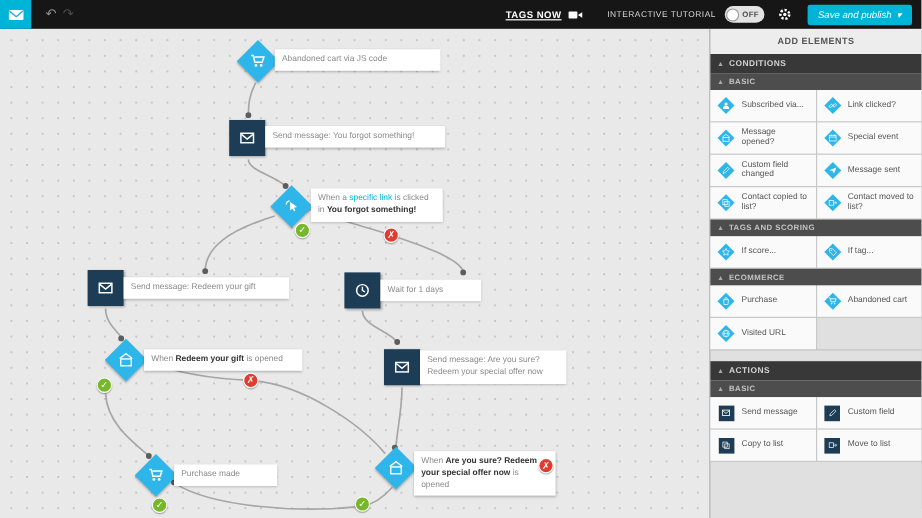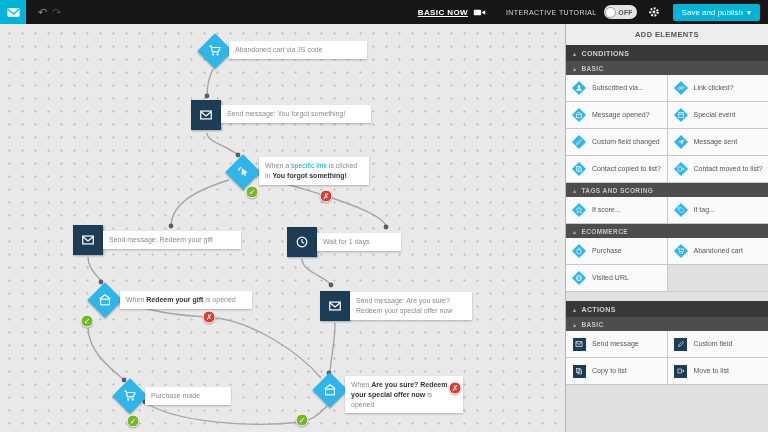--- a/index.html
+++ b/index.html
@@ -13,21 +13,21 @@
   .undo { color: #8f8f8f; }
   .redo { color: #4c4c4c; margin-left: 5px; }
   .tb-spacer { flex: 1; }
   .watch { color: #ffffff; font-size: 8px; font-weight: bold; letter-spacing: .4px; text-decoration: underline; cursor: pointer; }
   .cam { width: 13px; height: 13px; margin-left: 5px; }
   .tutlabel { color: #d6d6d6; font-size: 7px; letter-spacing: .4px; margin-left: 20px; }
   .toggle { margin-left: 7px; width: 33px; height: 14px; border-radius: 8px; background: #e3e3e3; display: flex; align-items: center; padding: 1px; cursor: pointer; }
   .knob { width: 11px; height: 11px; border-radius: 50%; background: #ffffff; border: 1px solid #9e9e9e; }
   .toggle-text { font-size: 6.5px; font-weight: bold; color: #4d4d4d; margin-left: 3px; letter-spacing: .3px; }
   .gear { width: 14px; height: 14px; margin-left: 10px; cursor: pointer; }
-  .savebtn { margin: 0 8px 0 12px; background: var(--accent,#00b4d8); border: none; color: #fff; font-size: 8px; font-family: "Liberation Sans", sans-serif; padding: 4px 9px; border-radius: 2px; cursor: pointer; display: flex; align-items: center; gap: 4px; }
+  .savebtn { margin: 0 8px 0 12px; background: var(--accent,#00b4d8); border: none; color: #fff; font-size: 8px; font-family: "Liberation Sans", sans-serif; padding: 4px 9px; border-radius: 2px; cursor: pointer; display: flex; align-items: center; gap: 4px; font-style: italic; }
 
   
   .main { display: flex; height: 408px; }
   .canvas { position: relative; flex: 1; overflow: hidden; background-color: #e9e9e9;
             background-image: radial-gradient(#c7c7c7 1px, rgba(0,0,0,0) 1.2px);
             background-size: 13px 13px; background-position: 3px 3px; }
   #wires { position: absolute; left: 0; top: 0; width: 565px; height: 408px; }
 
   
   .node { position: absolute; width: 0; height: 0; }
@@ -36,21 +36,21 @@
   .node.square .shape { width: 30px; height: 30px; background: var(--navy,#1d3d57); }
   .node .nicon { position: absolute; width: 14px; height: 14px; transform: translate(-50%,-50%); }
   .nlabel { position: absolute; background: #ffffff; padding: 4px 6px; font-size: 7px; color: #8a8a8a; line-height: 1.4; box-shadow: 0 1px 2px rgba(0,0,0,.25); }
   .nlabel .b { color: #333333; font-weight: bold; }
   .nlabel .lnk { color: var(--accent,#00b4d8); }
   .badge { position: absolute; width: 13px; height: 13px; border-radius: 50%; transform: translate(-50%,-50%); border: 1.5px solid #ffffff; color: #ffffff; font-size: 8px; line-height: 11px; text-align: center; box-shadow: 0 1px 1px rgba(0,0,0,.3); cursor: pointer; }
   .badge.check { background: var(--green,#76b82a); }
   .badge.x { background: var(--red,#e03c31); }
 
   
-  .sidebar { width: 203px; flex: none; background: #a3a3a3; border-left: 1px solid #b5b5b5; display: flex; flex-direction: column; }
+  .sidebar { width: 177px; flex: none; background: #a3a3a3; border-left: 1px solid #b5b5b5; display: flex; flex-direction: column; }
   .tabs { display: flex; height: 21px; flex: none; }
   .tab { flex: 1; display: flex; align-items: center; justify-content: center; font-size: 7.5px; font-weight: bold; letter-spacing: .4px; cursor: pointer; }
   .tab.active { background: #ededed; color: #555555; }
   .tab.inactive { background: #b4b4b4; color: #e2e2e2; }
   .panel { flex: 1; background: #e0e0e0; }
   .shdr { display: flex; align-items: center; gap: 5px; padding: 0 7px; font-weight: bold; letter-spacing: .4px; cursor: pointer; }
   .shdr.main { height: 16px; background: #383838; color: #d2d2d2; font-size: 7px; }
   .shdr.sub { height: 14px; background: #4d4d4d; color: #c4c4c4; font-size: 6.5px; }
   .shdr .caret { font-size: 6px; color: #a9a9a9; }
   .grid { display: grid; grid-template-columns: 1fr 1fr; gap: 1px; background: #c8c8c8; border-bottom: 1px solid #c8c8c8; }
@@ -68,21 +68,21 @@
 <div class="topbar">
   <div class="logo">
     <svg viewBox="0 0 16 16">
         <rect x="1.5" y="3.5" width="13" height="9" rx="1" fill="#fff"></rect>
         <path d="M2 4.5 8 9.5 14 4.5" stroke="#00b4d8" fill="none" stroke-width="1.2"></path>
       </svg>
   </div>
   <span class="histbtn undo">↶</span>
   <span class="histbtn redo">↷</span>
   <div class="tb-spacer"></div>
-  <span class="watch">BASIC NOW</span>
+  <span class="watch">TAGS NOW</span>
   <svg class="cam" viewBox="0 0 16 16">
       <rect x="1" y="4.5" width="9" height="7" rx="1" fill="#fff"></rect>
       <path d="M10.5 8l4.5-2.8v5.6z" fill="#fff"></path>
     </svg>
   <span class="tutlabel">INTERACTIVE TUTORIAL</span>
   <div class="toggle">
     <span class="knob"></span>
     <span class="toggle-text">OFF</span>
   </div>
   <svg class="gear" viewBox="0 0 16 16">

